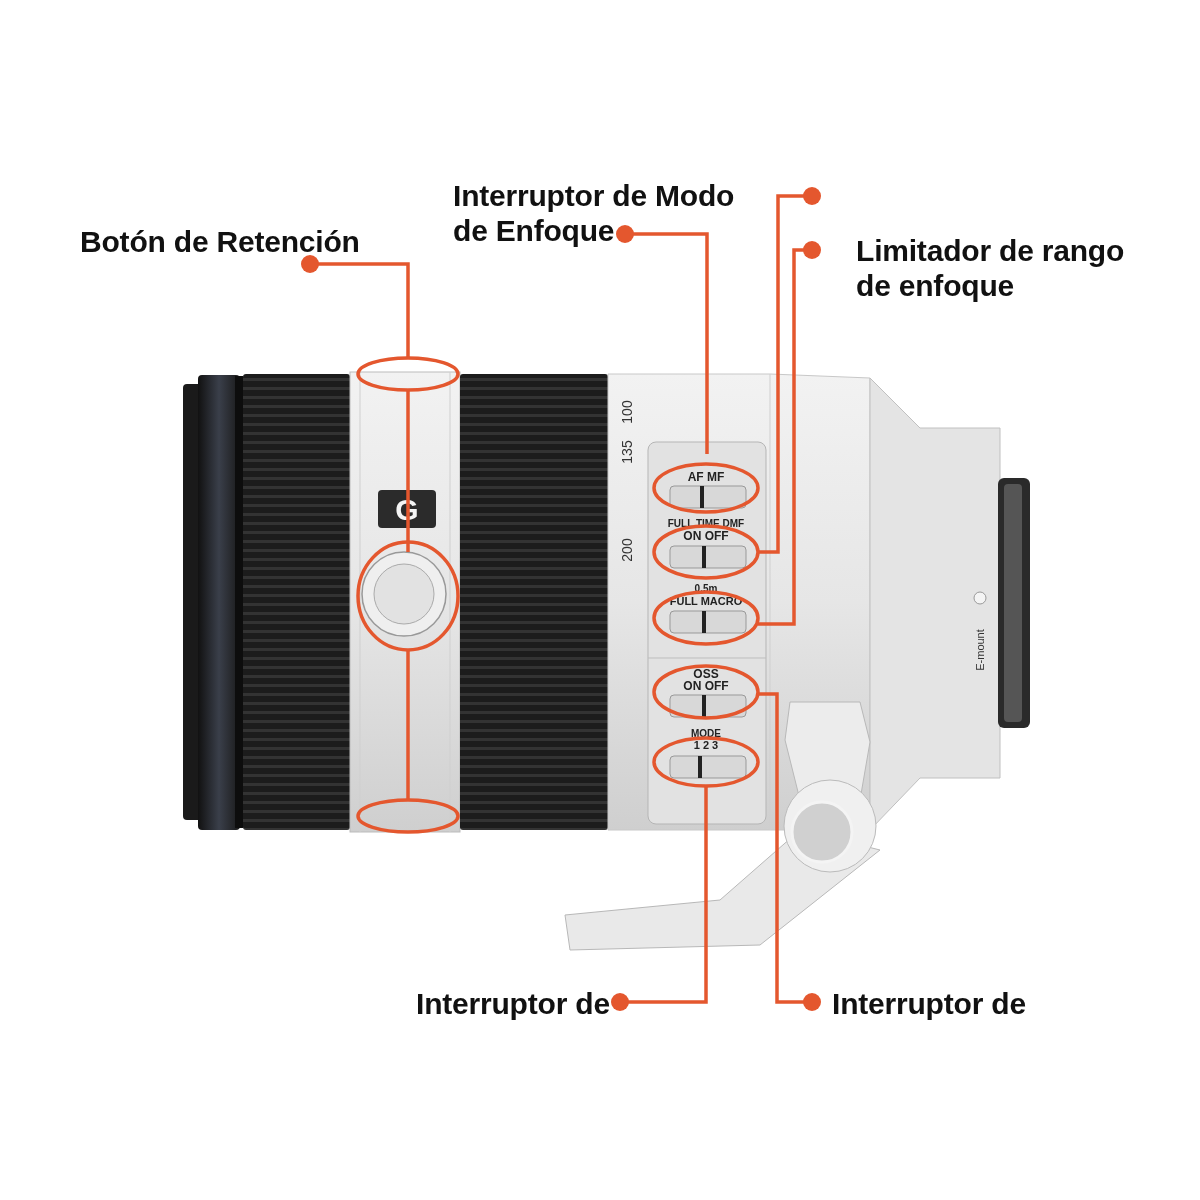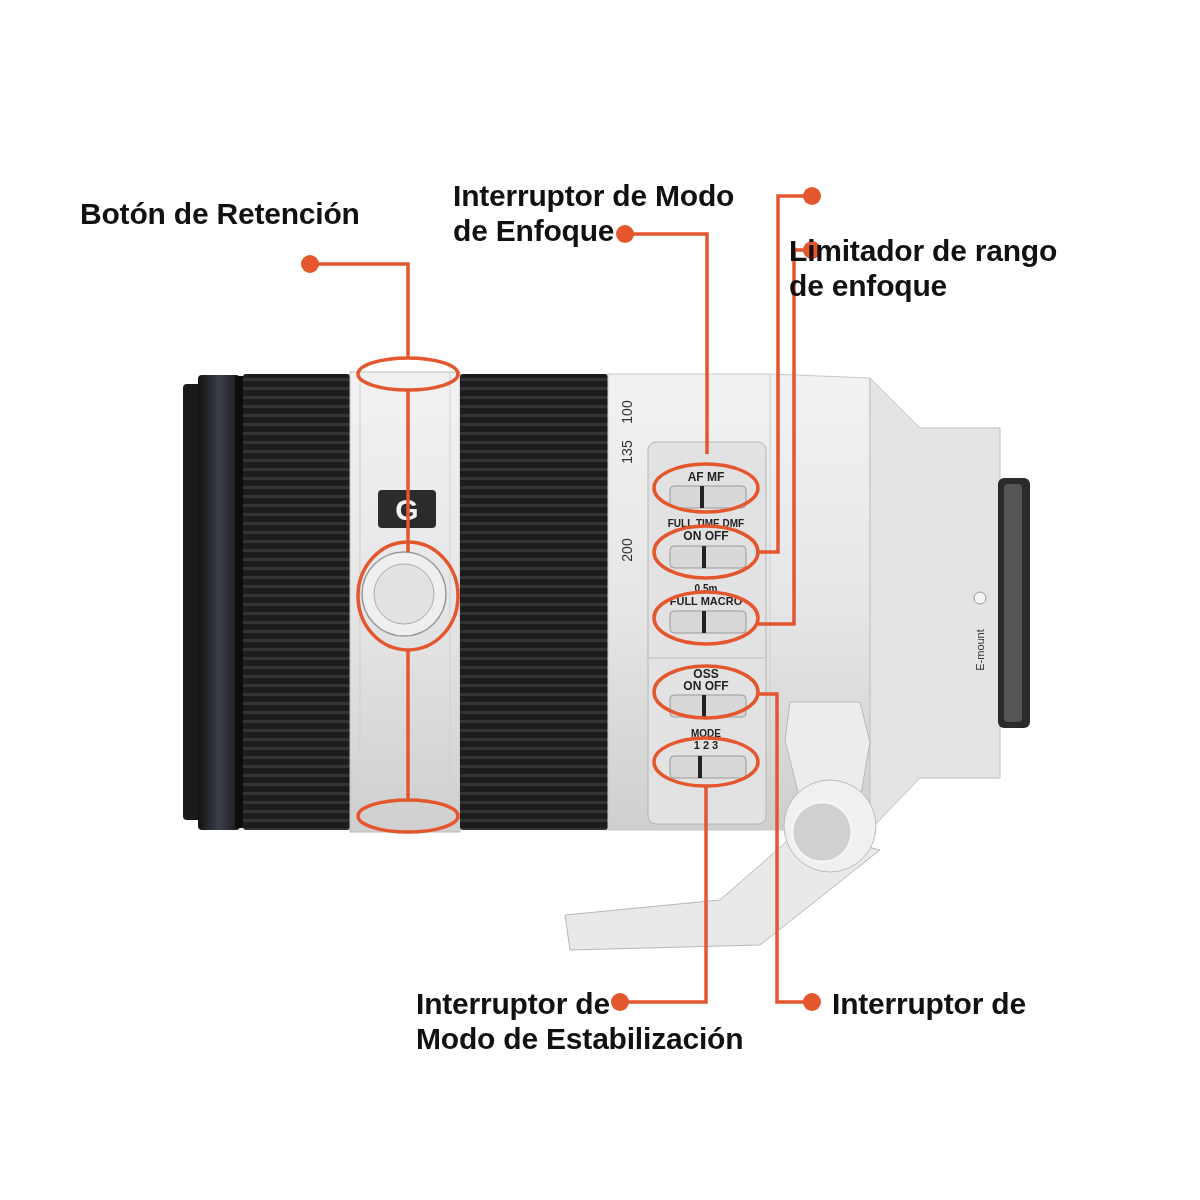--- a/index.html
+++ b/index.html
@@ -146,31 +146,30 @@
   <g fill="#e4572e">
     <circle cx="310" cy="264" r="9"></circle>
     <circle cx="625" cy="234" r="9"></circle>
     <circle cx="812" cy="196" r="9"></circle>
     <circle cx="812" cy="250" r="9"></circle>
     <circle cx="620" cy="1002" r="9"></circle>
     <circle cx="812" cy="1002" r="9"></circle>
   </g>
 </svg>
 
-<div class="label" style="left:80px;top:196px;text-align:center;">
+<div class="label" style="left:80px;top:224px;text-align:center;">
   <span>Botón de Retención</span>
 </div>
 <div class="label" style="left:453px;top:178px;">
   <span>Interruptor de Modo</span>
   <span>de Enfoque</span>
 </div>
-<div class="label" style="left:789px;top:233px;">
+<div class="label" style="left:856px;top:233px;">
   <span>Limitador de rango</span>
   <span>de enfoque</span>
 </div>
 <div class="label" style="left:416px;top:986px;">
   <span>Interruptor de</span>
-  <span>Modo de Estabilización</span>
 </div>
 <div class="label" style="left:832px;top:986px;">
   <span>Interruptor de</span>
 </div>
 </div>
 
 </body></html>

